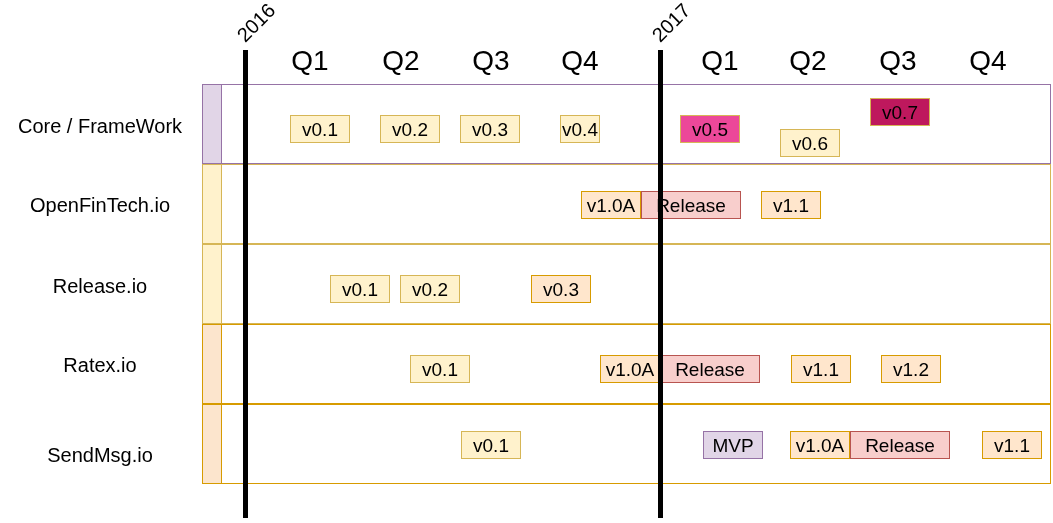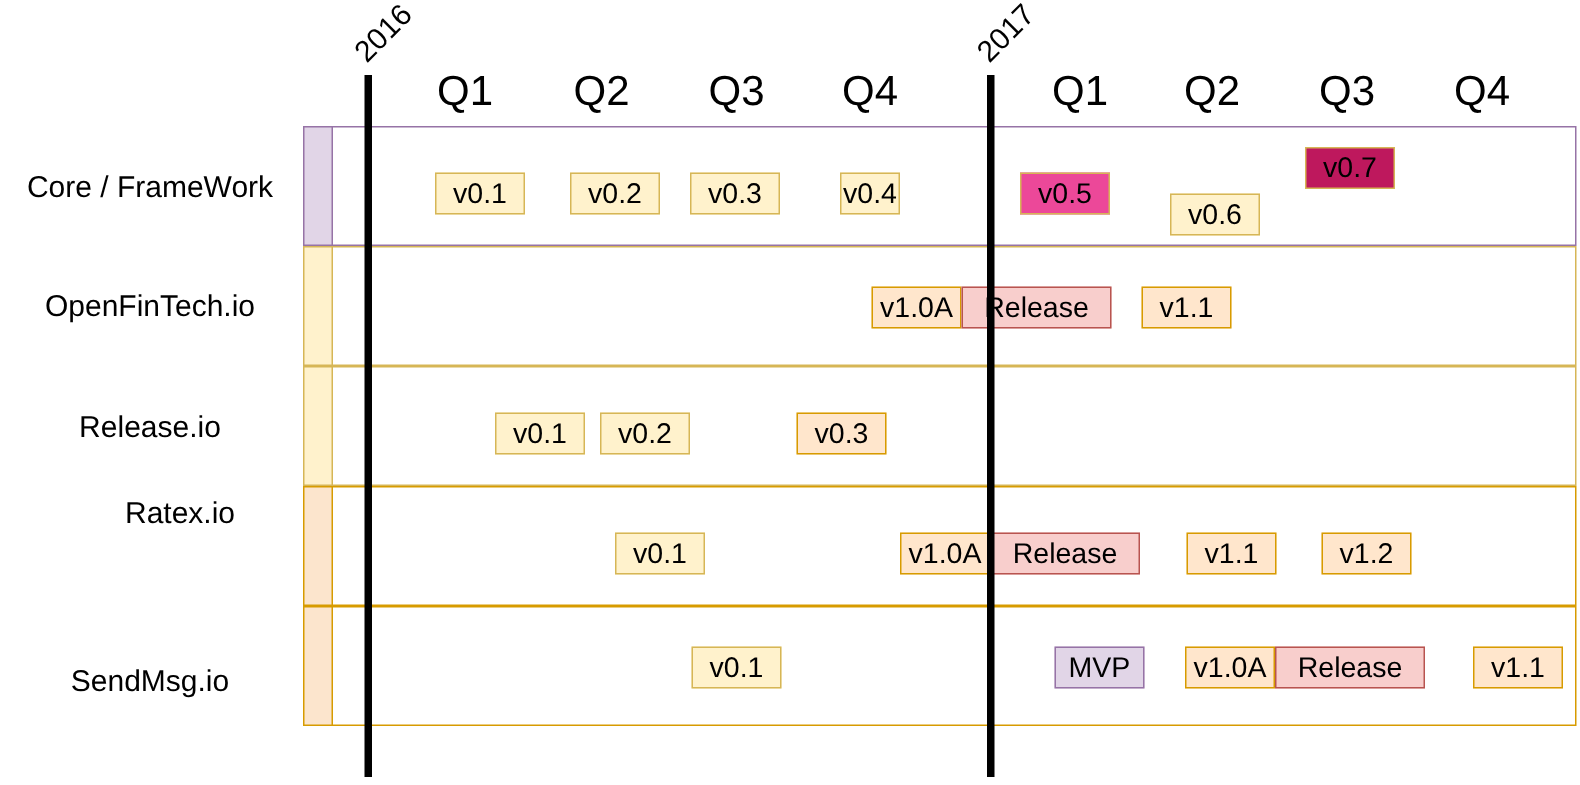--- a/index.html
+++ b/index.html
@@ -35,21 +35,21 @@
       <div class="strip" style="left: 202px; top: 244px; width: 20px; height: 80px; background: rgb(255, 242, 204); border-color: rgb(214, 182, 86);"></div>
       <div class="band" style="left: 202px; top: 324px; width: 849px; height: 80px; border-color: rgb(215, 155, 0);"></div>
       <div class="strip" style="left: 202px; top: 324px; width: 20px; height: 80px; background: rgb(252, 229, 205); border-color: rgb(215, 155, 0);"></div>
       <div class="band" style="left: 202px; top: 404px; width: 849px; height: 80px; border-color: rgb(215, 155, 0);"></div>
       <div class="strip" style="left: 202px; top: 404px; width: 20px; height: 80px; background: rgb(252, 229, 205); border-color: rgb(215, 155, 0);"></div>
     </div>
   <div id="row-labels-layer">
       <div class="row-label" style="left: 100px; top: 126px;">Core / FrameWork</div>
       <div class="row-label" style="left: 100px; top: 205px; text-align: right;">OpenFinTech.io</div>
       <div class="row-label" style="left: 100px; top: 286px;">Release.io</div>
-      <div class="row-label" style="left: 100px; top: 343px; margin-left: 20px;">Ratex.io</div>
+      <div class="row-label" style="left: 100px; top: 365px;">Ratex.io</div>
       <div class="row-label" style="left: 100px; top: 455px;">SendMsg.io</div>
     </div>
   <div id="quarters-layer">
       <div class="q-label" style="left: 310px; top: 51px;">Q1</div>
       <div class="q-label" style="left: 401px; top: 51px;">Q2</div>
       <div class="q-label" style="left: 491px; top: 51px;">Q3</div>
       <div class="q-label" style="left: 580px; top: 51px;">Q4</div>
       <div class="q-label" style="left: 720px; top: 51px;">Q1</div>
       <div class="q-label" style="left: 808px; top: 51px;">Q2</div>
       <div class="q-label" style="left: 898px; top: 51px;">Q3</div>

